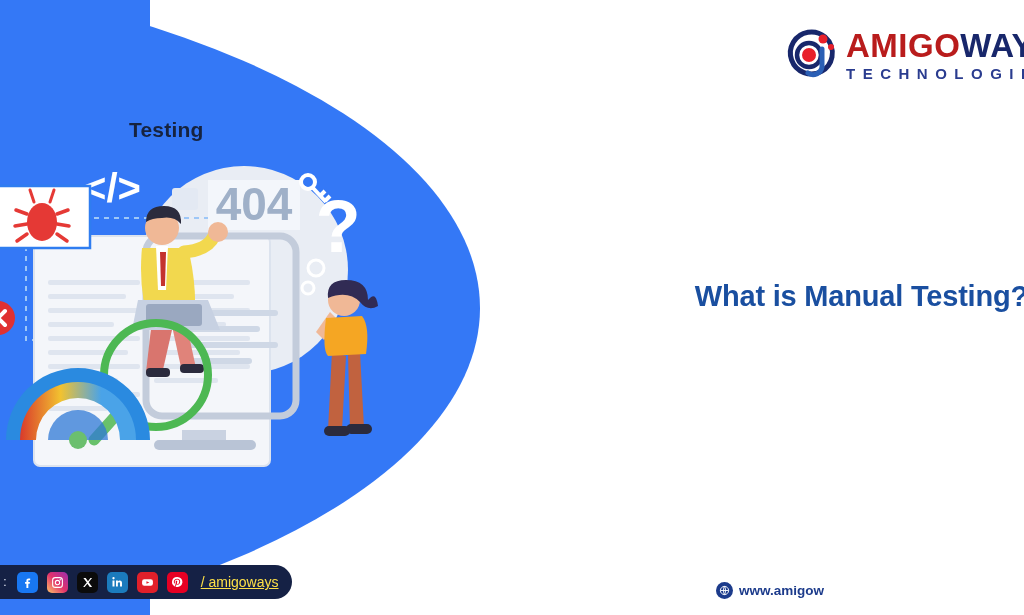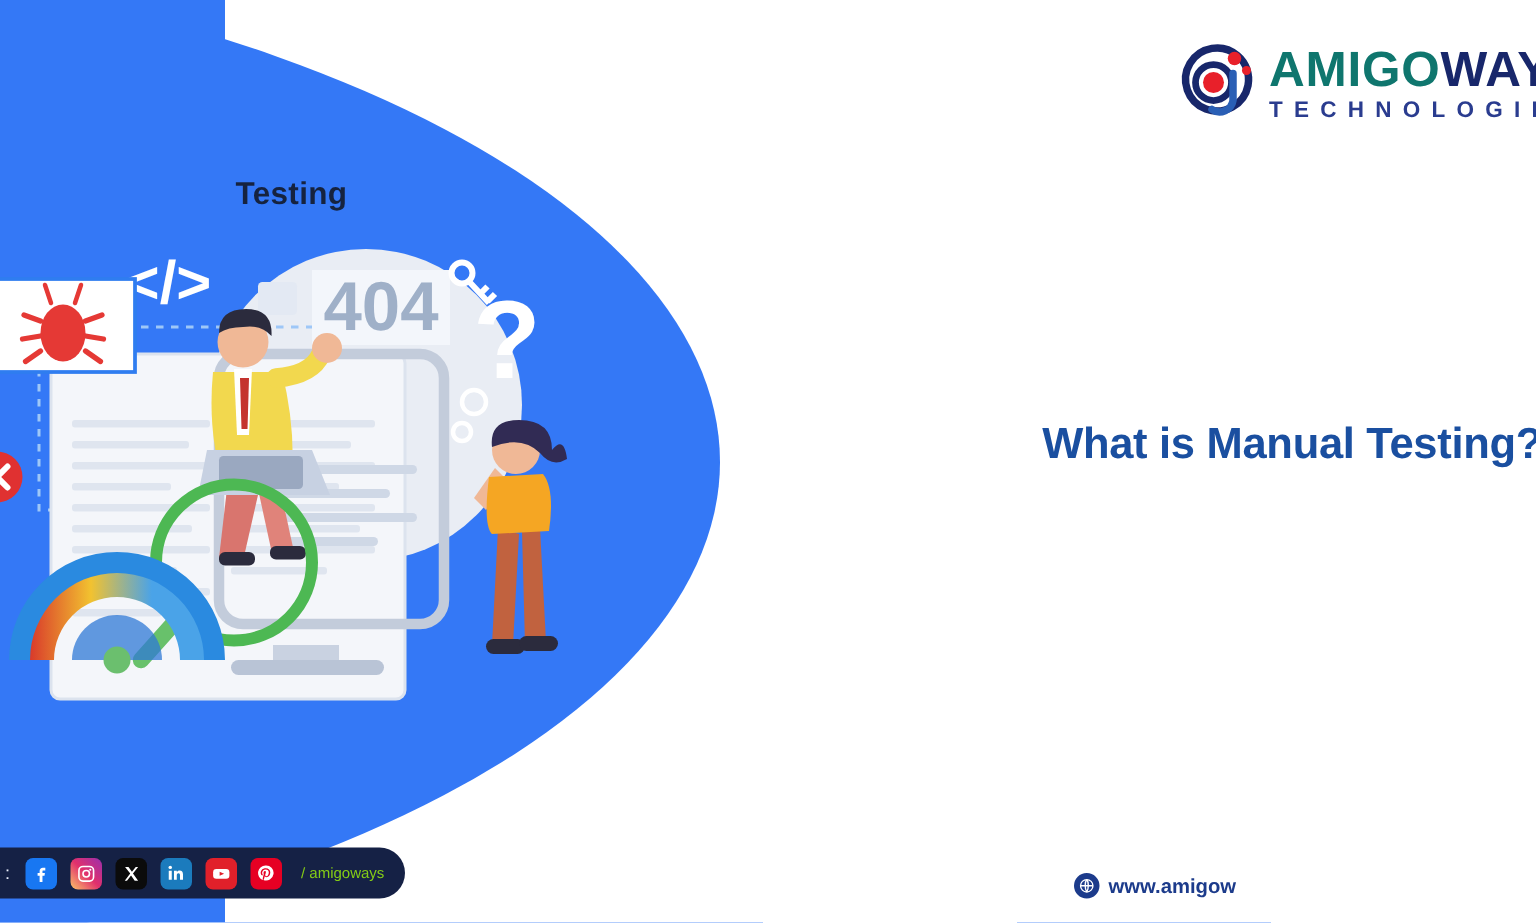--- a/index.html
+++ b/index.html
@@ -27,21 +27,20 @@
     background:#3478f6;
   }
 
   
   .testing-heading {
     position:absolute;
     left:129px; top:118px;
     font-size:21px; font-weight:bold;
     color:#16233f;
     letter-spacing:.2px;
-    margin-left:28px;
   }
 
   
   .illus { position:absolute; left:-14px; top:140px; width:420px; height:330px; }
 
   
   .main-title {
     position:absolute;
     right:-4px; top:280px;
     width:470px;
@@ -58,21 +57,21 @@
     left:784px; top:22px;
     width:300px; height:66px;
     display:flex; align-items:center;
   }
   .logo-mark { width:56px; height:56px; flex:0 0 56px; position:relative; }
   .logo-text { margin-left:6px; line-height:1; }
   .logo-name {
     font-size:33px; font-weight:bold; letter-spacing:.5px;
     white-space:nowrap;
   }
-  .logo-name .c-red { color:#0f766e; }
+  .logo-name .c-red { color:#b91c1c; }
   .logo-name .c-navy { color:#18276b; }
   .logo-sub {
     font-size:15px; font-weight:bold; color:#2a3c8f;
     letter-spacing:7.5px; margin-top:4px; white-space:nowrap;
   }
 
   
   .social-pill {
     position:absolute;
     left:-52px; bottom:16px;
@@ -89,21 +88,21 @@
     display:flex; align-items:center; justify-content:center;
     font-size:12px; font-weight:bold; color:#fff; line-height:1;
   }
   .sico svg { display:block; }
   .s-fb { background:#1877f2; }
   .s-ig { background:linear-gradient(45deg,#fdc468 0%,#e1306c 50%,#9b2fae 100%); }
   .s-x  { background:#0b0b0b; }
   .s-in { background:#1b7bbd; }
   .s-yt { background:#e1202a; }
   .s-pi { background:#e60023; }
-  .social-handle { color:#84cc16; font-size:10px; margin-left:4px; white-space:nowrap; }
+  .social-handle { color:#fde047; font-size:14px; margin-left:4px; white-space:nowrap;text-decoration:underline; }
 
   
   .footer-contact {
     position:absolute;
     left:716px; bottom:16px;
     display:flex; align-items:center; gap:14px;
     white-space:nowrap;
   }
   .contact-item { display:flex; align-items:center; gap:6px; }
   .contact-badge {

